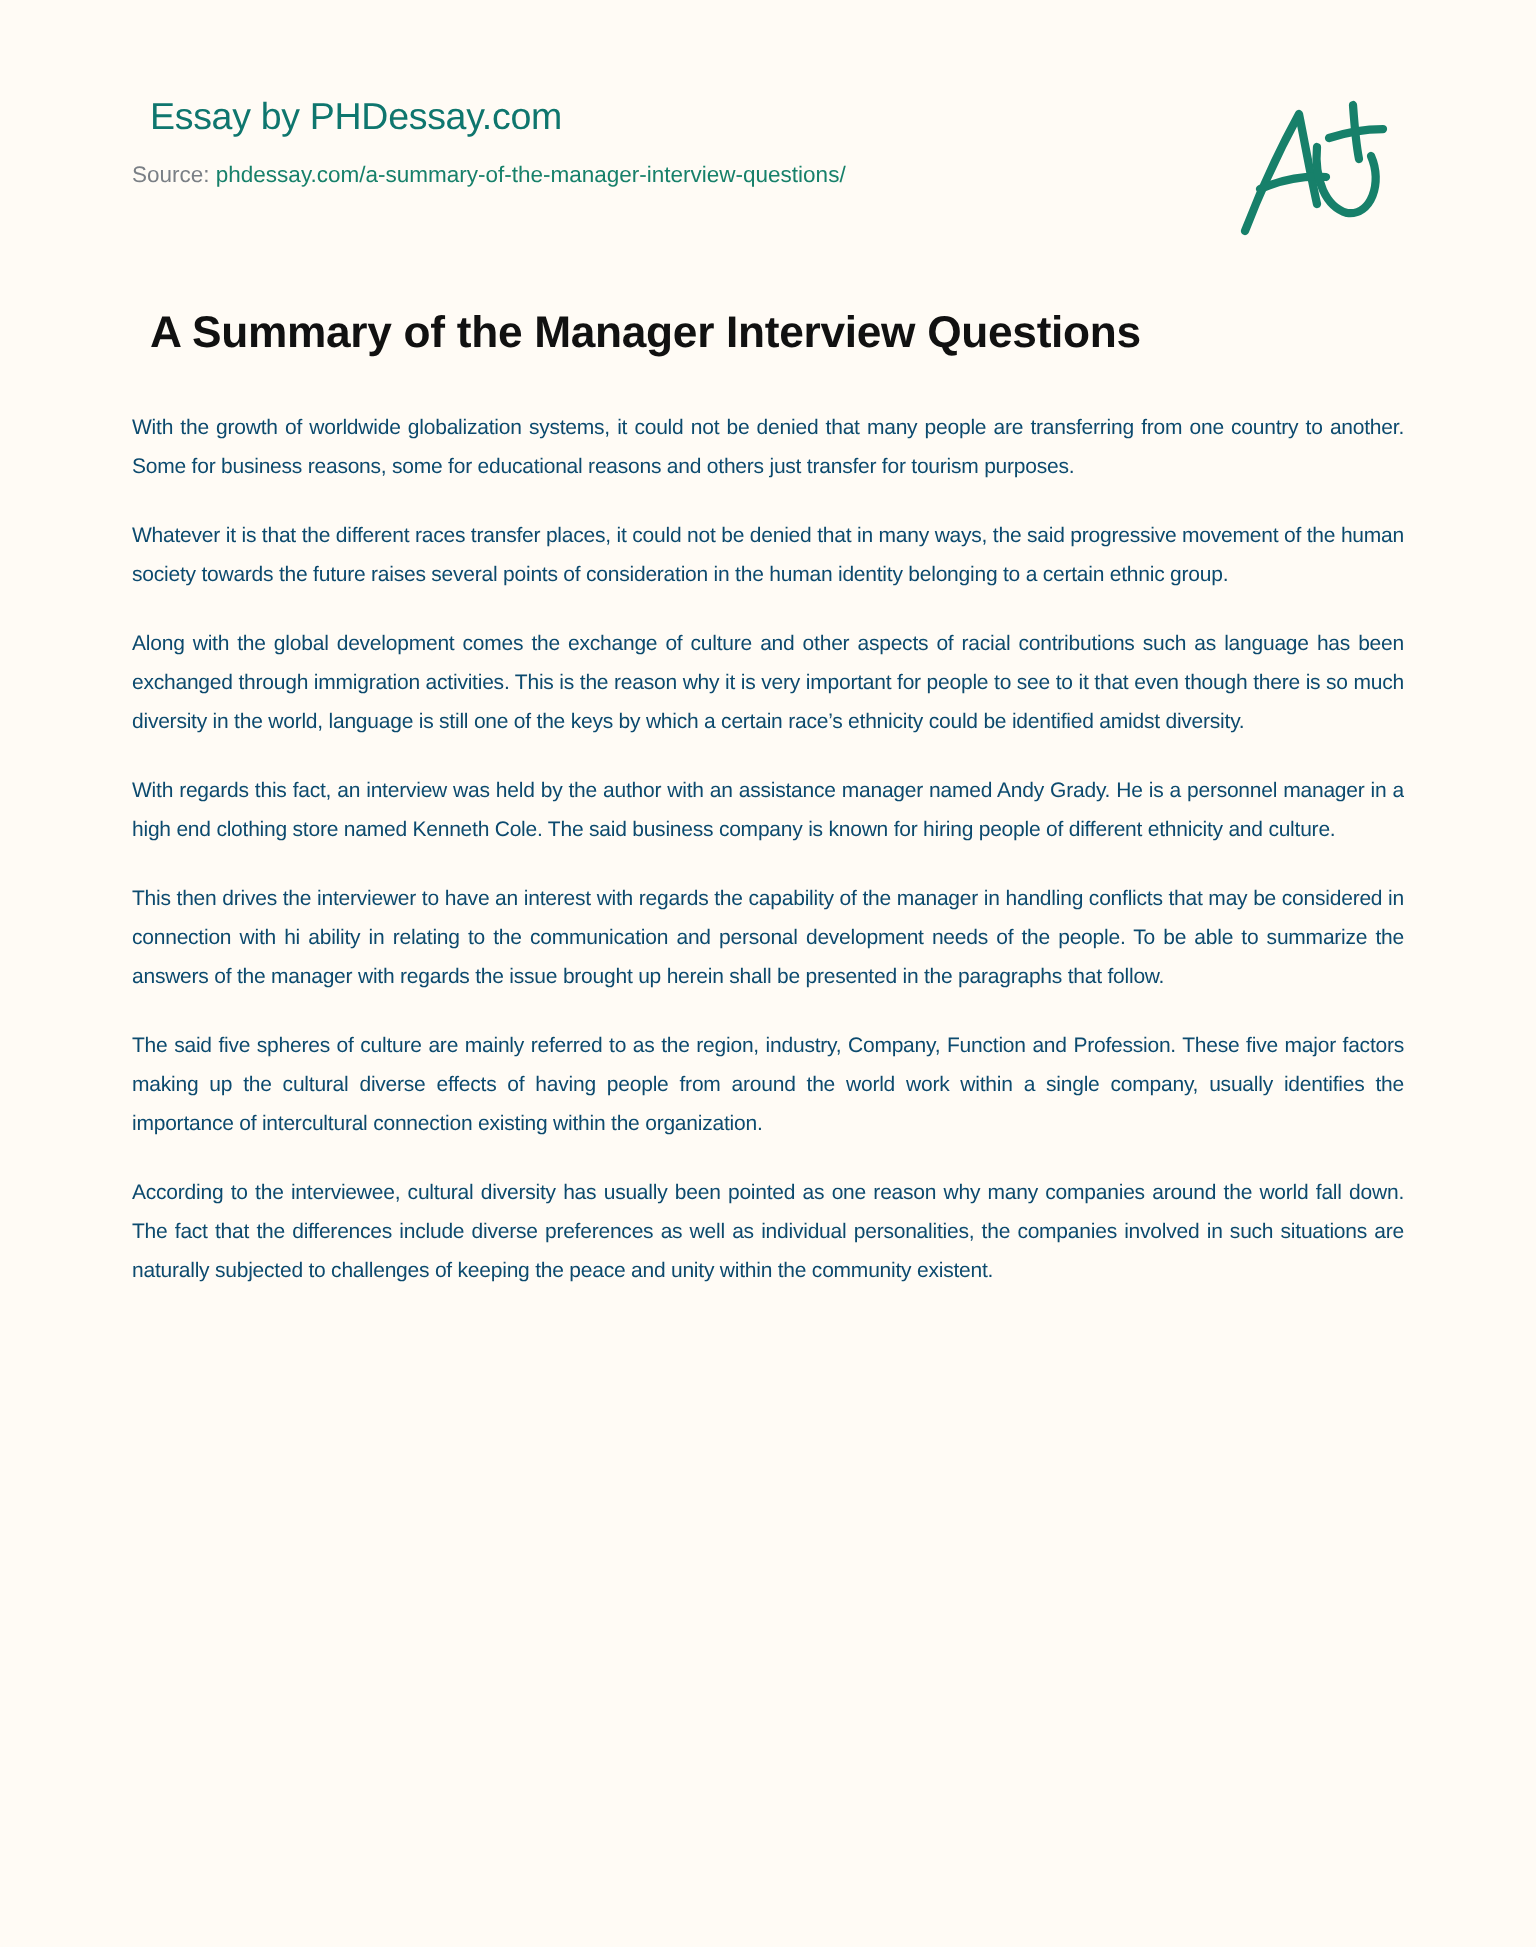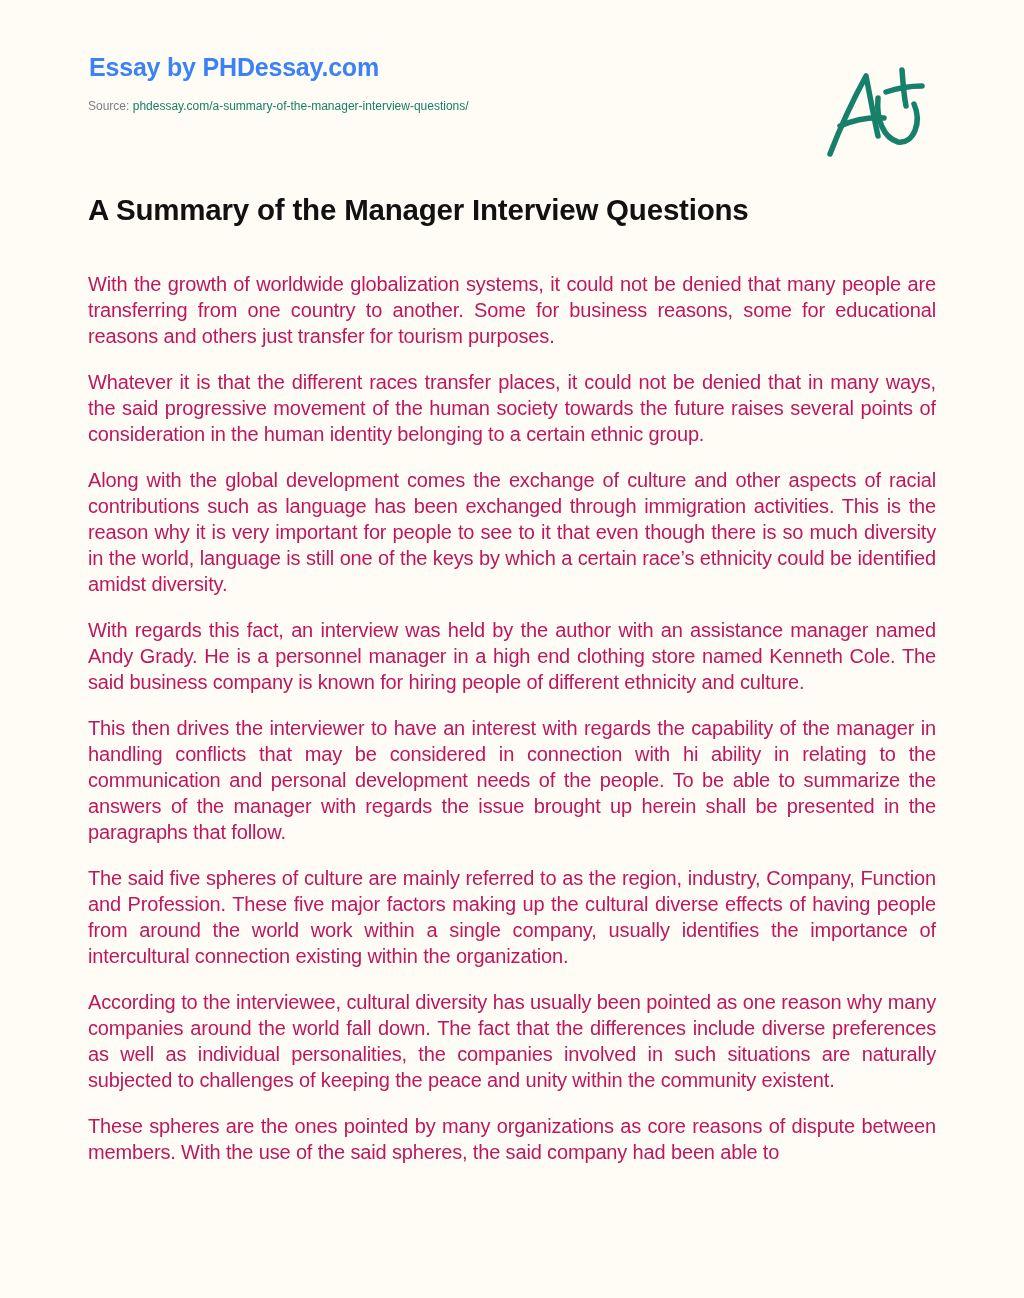--- a/index.html
+++ b/index.html
@@ -16,68 +16,68 @@
       color: #1c1c1c;
     }
     .header {
       position: absolute;
       left: 88px;
       top: 48px;
       width: 600px;
     }
     .brand {
       font-size: 25px;
-      font-weight: bold;
-      color: #3b82f6;
+      font-weight: normal;
+      color: #0f766e;
       line-height: 36px;
-      margin: 1px;
+      margin: 12px;
       letter-spacing: -0.2px;
     }
     .source {
       margin-top: 12px;
-      font-size: 12px;
+      font-size: 15px;
       line-height: 18px;
       color: #7a7f85;
     }
     .source a {
       color: #17806a;
       text-decoration: none;
     }
     .logo {
       position: absolute;
       left: 818px;
       top: 62px;
       width: 118px;
       height: 100px;
     }
     .title {
       position: absolute;
       left: 88px;
       top: 190px;
-      margin: 0;
+      margin: 12px;
       font-size: 29.5px;
       line-height: 40px;
       font-weight: bold;
       color: #111111;
       letter-spacing: -0.2px;
     }
     .content {
       position: absolute;
       left: 88px;
       top: 271px;
       width: 848px;
       height: 980px;
       overflow: hidden;
     }
     .content p {
       margin: 0 0 20px 0;
-      font-size: 20px;
+      font-size: 14px;
       line-height: 26px;
       text-align: justify;
-      color: #be185d;
+      color: #0c4a6e;
       letter-spacing: -0.15px;
     }
   </style>
 </head>
 <body>
 
 <div class="header">
   <h2 class="brand">Essay by PHDessay.com</h2>
   <div class="source">
     <span>Source: </span><a>phdessay.com/a-summary-of-the-manager-interview-questions/</a>
@@ -100,14 +100,13 @@
 <h1 class="title">A Summary of the Manager Interview Questions</h1>
 
 <div class="content">
   <p>With the growth of worldwide globalization systems, it could not be denied that many people are transferring from one country to another. Some for business reasons, some for educational reasons and others just transfer for tourism purposes.</p>
   <p>Whatever it is that the different races transfer places, it could not be denied that in many ways, the said progressive movement of the human society towards the future raises several points of consideration in the human identity belonging to a certain ethnic group.</p>
   <p>Along with the global development comes the exchange of culture and other aspects of racial contributions such as language has been exchanged through immigration activities. This is the reason why it is very important for people to see to it that even though there is so much diversity in the world, language is still one of the keys by which a certain race’s ethnicity could be identified amidst diversity.</p>
   <p>With regards this fact, an interview was held by the author with an assistance manager named Andy Grady. He is a personnel manager in a high end clothing store named Kenneth Cole. The said business company is known for hiring people of different ethnicity and culture.</p>
   <p>This then drives the interviewer to have an interest with regards the capability of the manager in handling conflicts that may be considered in connection with hi ability in relating to the communication and personal development needs of the people. To be able to summarize the answers of the manager with regards the issue brought up herein shall be presented in the paragraphs that follow.</p>
   <p>The said five spheres of culture are mainly referred to as the region, industry, Company, Function and Profession. These five major factors making up the cultural diverse effects of having people from around the world work within a single company, usually identifies the importance of intercultural connection existing within the organization.</p>
   <p>According to the interviewee, cultural diversity has usually been pointed as one reason why many companies around the world fall down. The fact that the differences include diverse preferences as well as individual personalities, the companies involved in such situations are naturally subjected to challenges of keeping the peace and unity within the community existent.</p>
-  <p>These spheres are the ones pointed by many organizations as core reasons of dispute between members. With the use of the said spheres, the said company had been able to</p>
 </div>
 
 </body></html>

